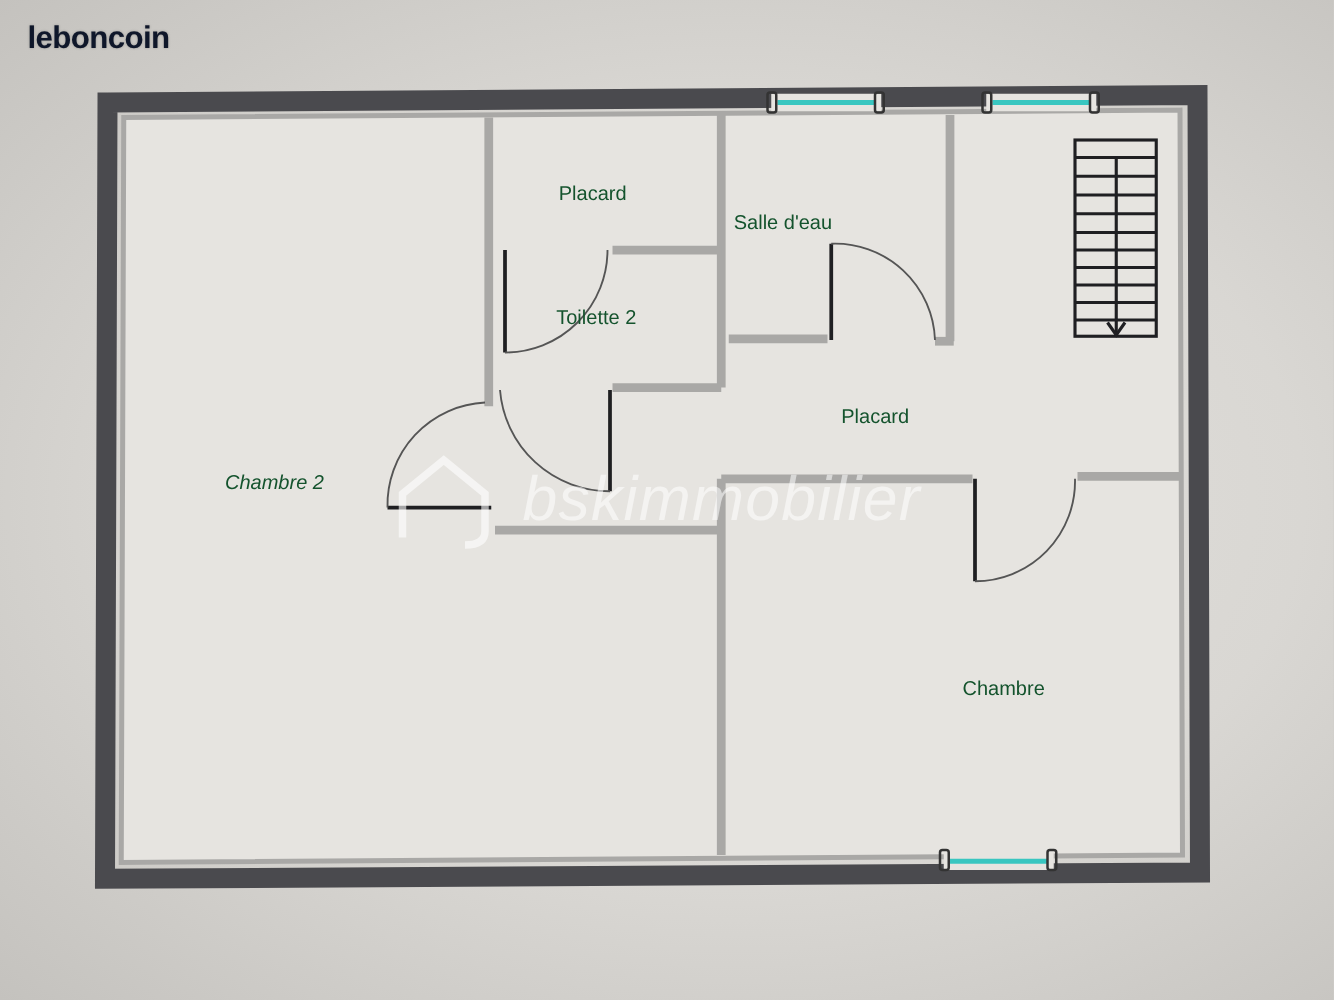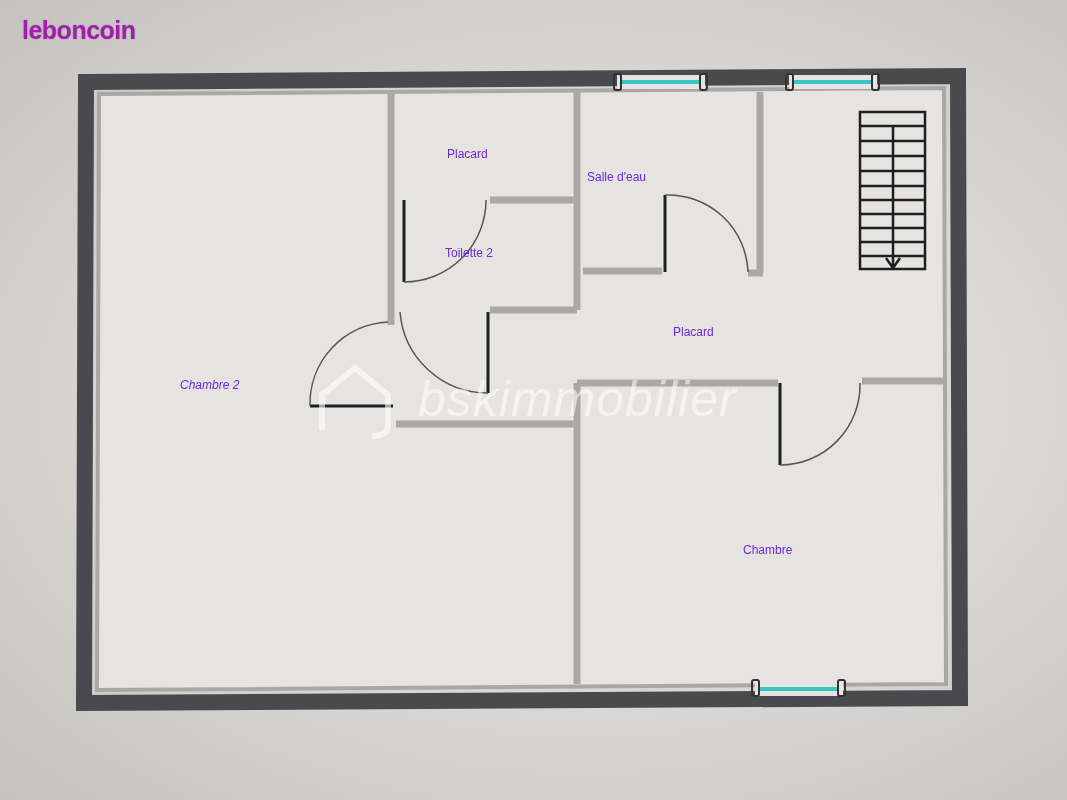--- a/index.html
+++ b/index.html
@@ -1,20 +1,20 @@
 <!DOCTYPE html>
 <html><head>
 <meta charset="utf-8">
 <style>
   html,body{margin:0;padding:0;}
   body{width:1067px;height:800px;overflow:hidden;background:#cfcdc9;font-family:"Liberation Sans",sans-serif;position:relative;}
   .photo-bg{position:absolute;inset:0;background:radial-gradient(ellipse at 55% 50%,#e4e2de 0%,#d9d7d3 55%,#c4c2be 100%);}
-  .brand{position:absolute;left:22px;top:16px;color:#a21caf;font-size:25px;font-weight:bold;letter-spacing:-0.5px;text-shadow:0 0 2px rgba(0,0,0,.25);}
+  .brand{position:absolute;left:22px;top:16px;color:#0f172a;font-size:25px;font-weight:bold;letter-spacing:-0.5px;text-shadow:0 0 2px rgba(0,0,0,.25);}
   svg.plan{position:absolute;left:0;top:0;}
-  .label{position:absolute;font-size:12px;color:#6d28d9;white-space:nowrap;}
+  .label{position:absolute;font-size:16px;color:#14532d;white-space:nowrap;}
   .watermark{position:absolute;left:418px;top:370px;font-size:50px;color:rgba(255,255,255,.55);letter-spacing:1px;font-style:italic;}
 </style>
 </head>
 <body>
 
 <div class="photo-bg"></div>
 
 <div class="brand">leboncoin</div>
 
 <svg class="plan" width="1067" height="800" viewBox="0 0 1067 800">
@@ -87,13 +87,13 @@
   <path d="M322,430 L322,395 L355,368 L388,395 L388,425 Q388,436 372,436" fill="none" stroke="rgba(255,255,255,.6)" stroke-width="6"></path>
 </svg>
 
 <div class="watermark">bskimmobilier</div>
 
 <div class="label" style="left:447px;top:147px;">Placard</div>
 <div class="label" style="left:587px;top:170px;">Salle d'eau</div>
 <div class="label" style="left:445px;top:246px;">Toilette 2</div>
 <div class="label" style="left:673px;top:325px;">Placard</div>
 <div class="label" style="left:180px;top:378px;font-style:italic;">Chambre 2</div>
-<div class="label" style="left:743px;top:543px;">Chambre</div>
+<div class="label" style="left:770px;top:543px;">Chambre</div>
 
 </body></html>

